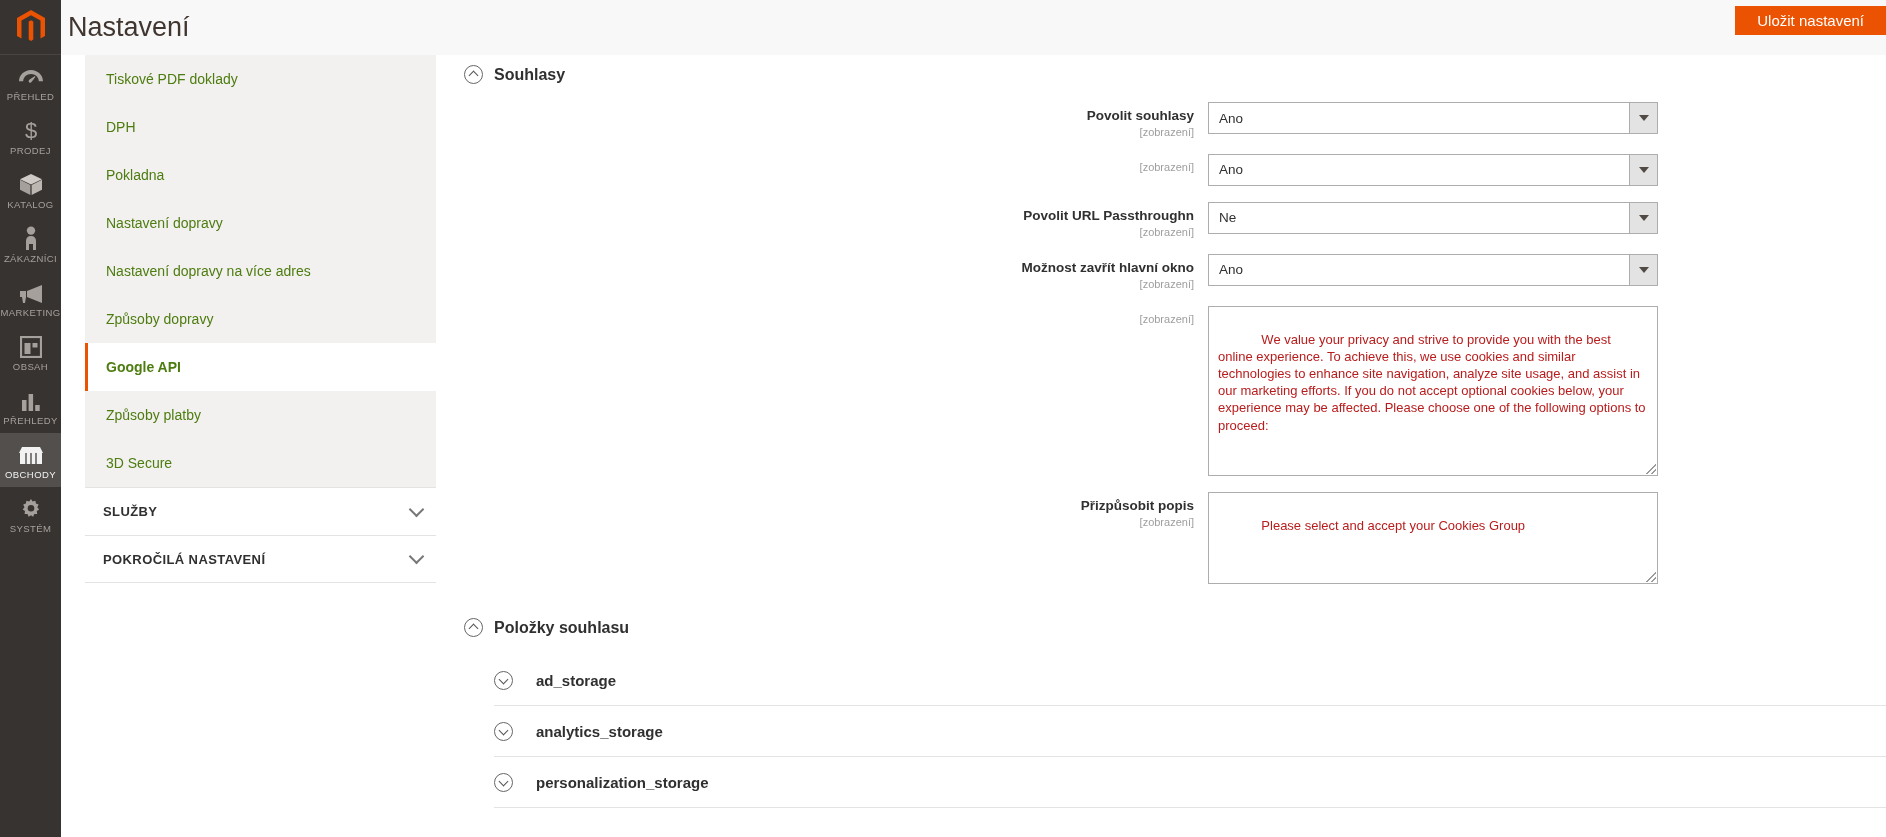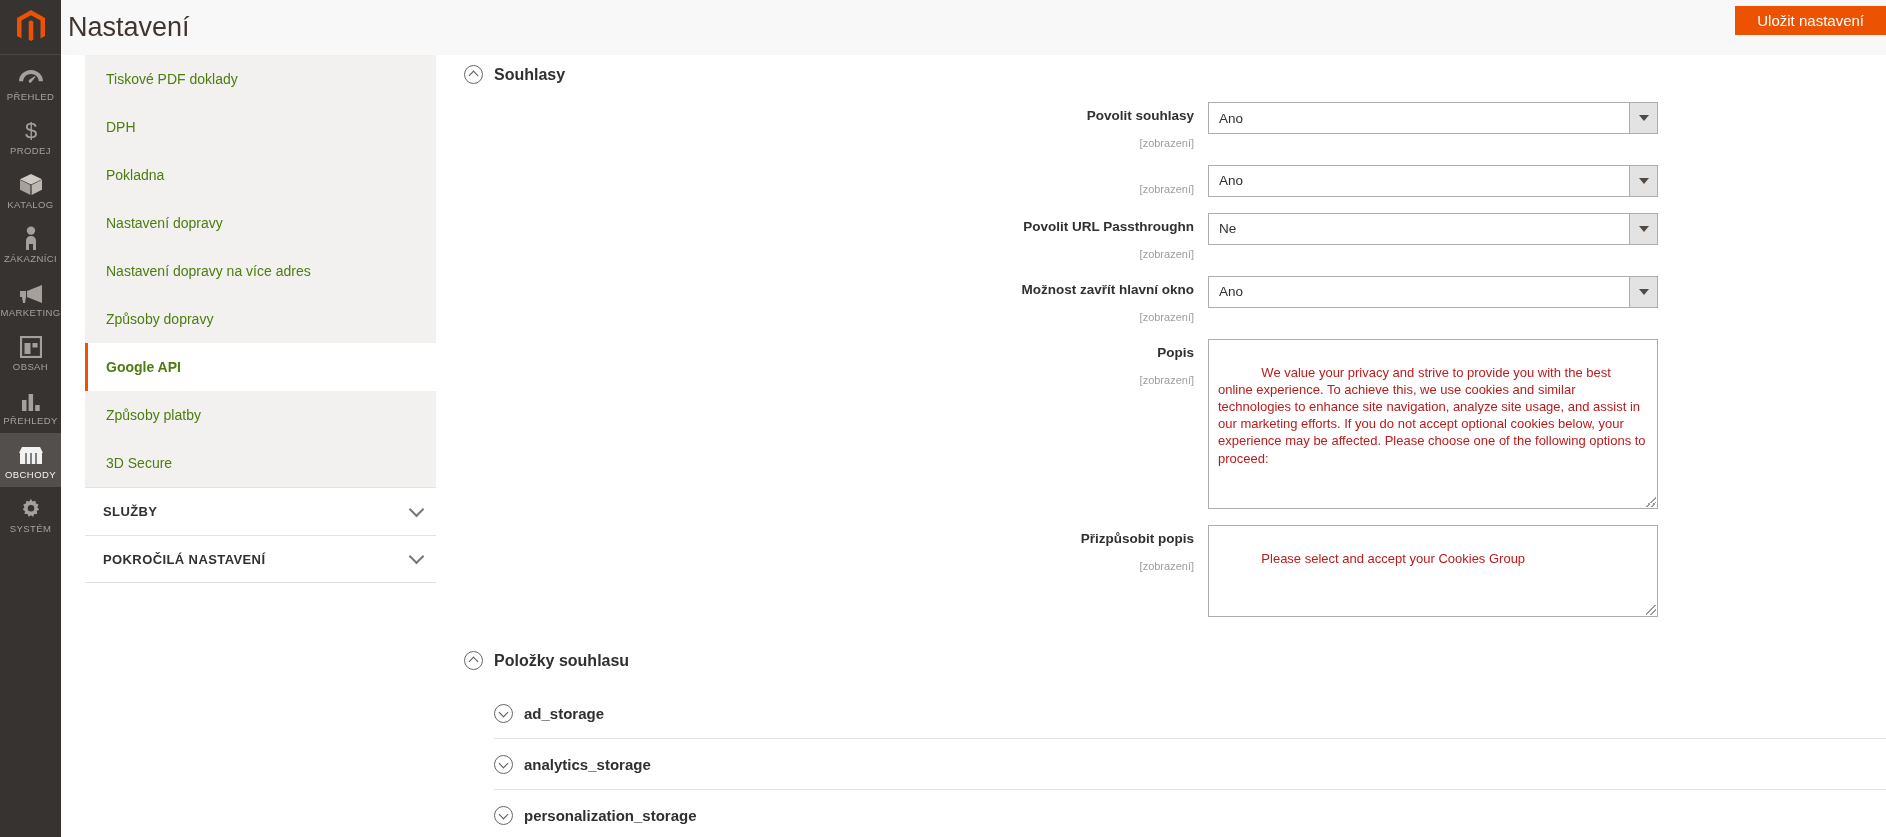--- a/index.html
+++ b/index.html
@@ -111,21 +111,21 @@
   
   .field {
     display: flex; align-items: flex-start;
     margin-bottom: 16px;
   }
   .field-label {
     width: 772px; min-width: 772px;
     text-align: right; padding-right: 14px; padding-top: 6px;
   }
   .field-label .lbl { font-size: 13.5px; font-weight: bold; color: #303030; display: block; line-height: 1.25; }
-  .field-label .scope { font-size: 11px; color: #9e9e9e; display: block; margin-top: 12px; }
+  .field-label .scope { font-size: 11px; color: #9e9e9e; display: block; margin-top: 1px; }
   .field-ctl { flex: 1; }
 
   .select-box {
     width: 450px; height: 32px;
     border: 1px solid #adadad; background: #ffffff;
     display: flex; align-items: stretch; position: relative;
   }
   .select-val {
     flex: 1; display: flex; align-items: center;
     padding-left: 10px; font-size: 13.5px; color: #303030;
@@ -151,21 +151,21 @@
     position: absolute; right: 1px; bottom: 1px;
     width: 10px; height: 10px;
     background:
       linear-gradient(135deg, transparent 0 45%, #9b9b9b 45% 55%, transparent 55% 100%),
       linear-gradient(135deg, transparent 0 70%, #9b9b9b 70% 80%, transparent 80% 100%);
   }
 
   
   .sub-list { padding-left: 58px; margin-top: 6px; }
   .sub-item {
-    display: flex; align-items: center; gap: 11px;
+    display: flex; align-items: center; gap: 23px;
     height: 51px; border-bottom: 1px solid #e3e3e3;
     cursor: pointer;
   }
   .sub-item .ring {
     width: 19px; height: 19px; border: 1.4px solid #666; border-radius: 50%;
     display: flex; align-items: center; justify-content: center; flex: none;
   }
   .sub-item .ring i {
     display: block; width: 7px; height: 7px;
     border-left: 1.5px solid #555; border-top: 1.5px solid #555;
@@ -388,21 +388,20 @@
             <span class="select-val">Ano</span>
             <span class="select-arrow">
                 <i></i>
               </span>
           </div>
         </div>
       </div>
 
       <div class="field">
         <div class="field-label">
-          <span class="lbl">Popis</span>
           <span class="scope">[zobrazení]</span>
         </div>
         <div class="field-ctl">
           <div class="textarea-box">
             <span>We value your privacy and strive to provide you with the best online experience. To achieve this, we use cookies and similar technologies to enhance site navigation, analyze site usage, and assist in our marketing efforts. If you do not accept optional cookies below, your experience may be affected. Please choose one of the following options to proceed:</span>
             <span class="resizer"></span>
           </div>
         </div>
       </div>
 

